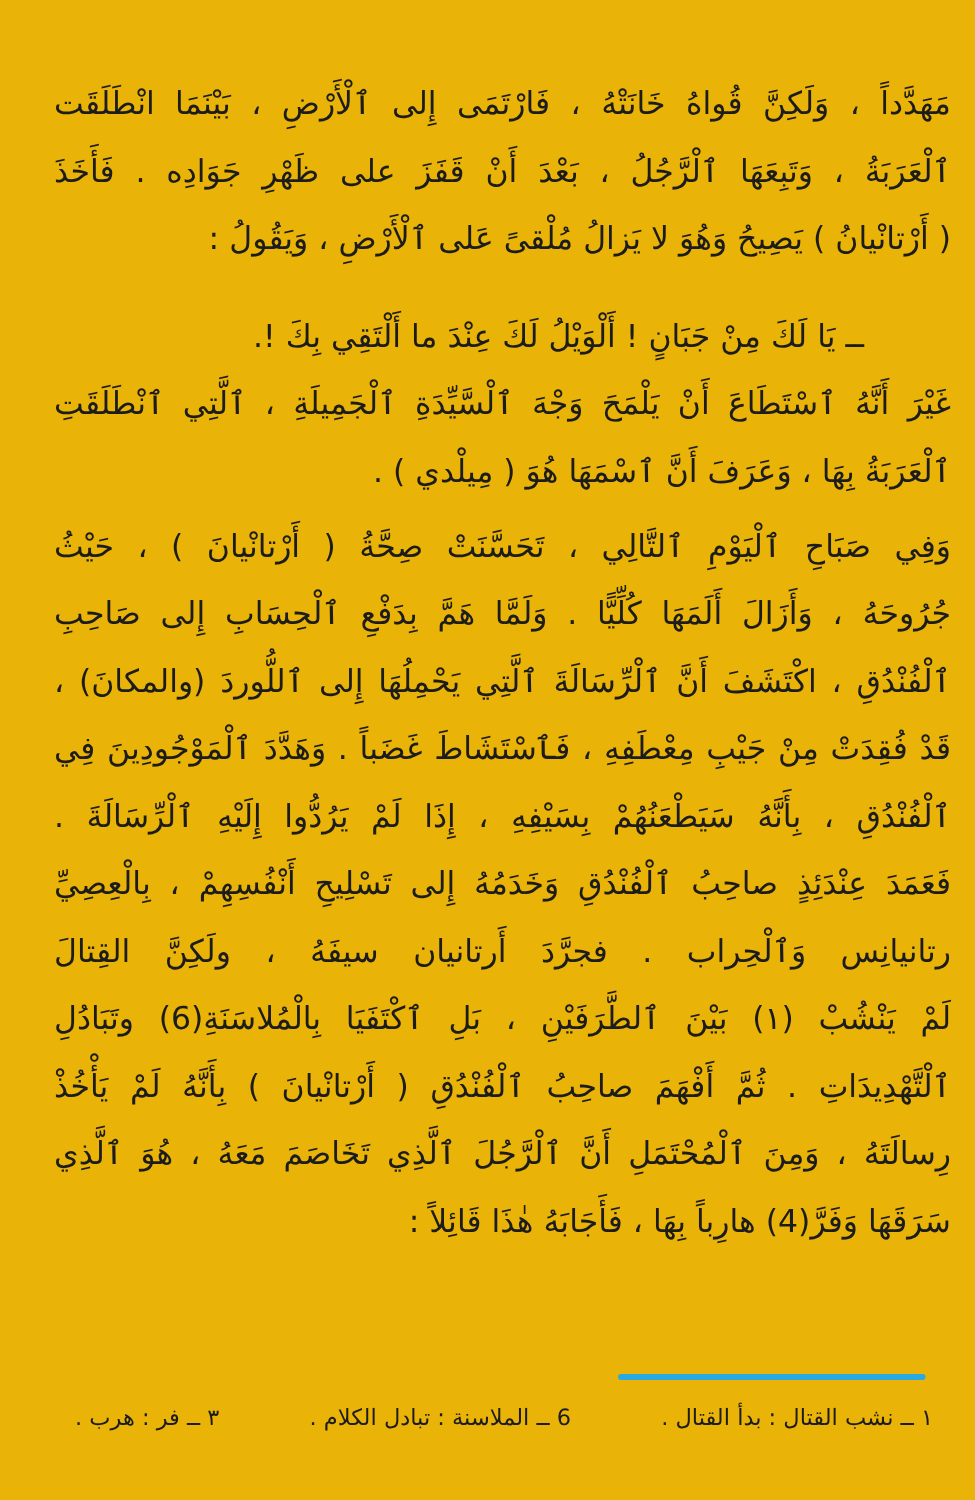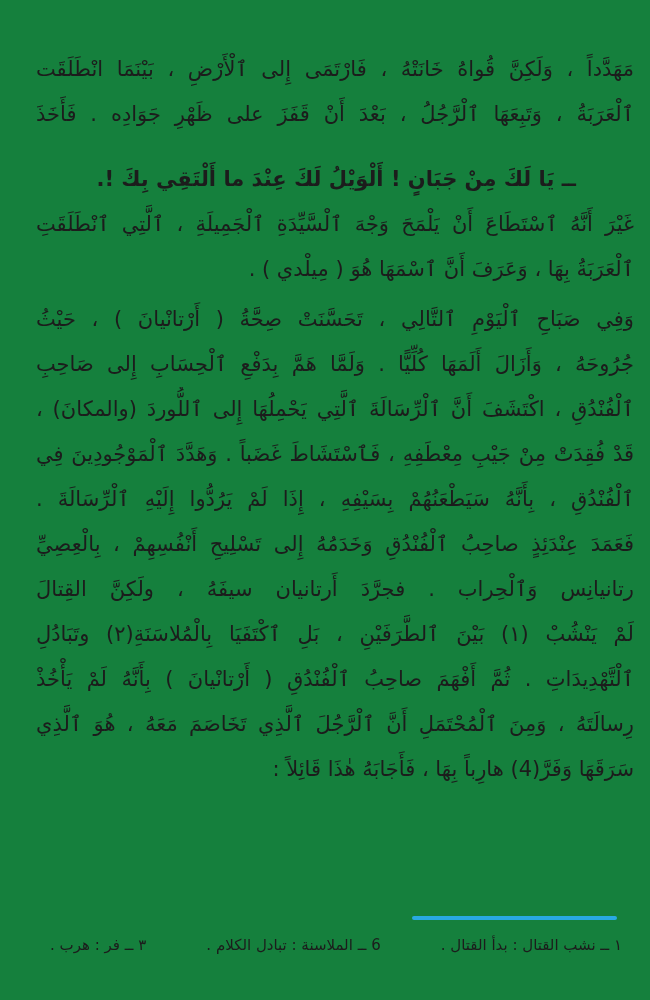--- a/index.html
+++ b/index.html
@@ -5,21 +5,21 @@
   html, body { margin: 0; padding: 0; }
   body {
     width: 650px; height: 1000px;
     background: #ffffff;
     font-family: "DejaVu Sans", sans-serif;
     overflow: hidden;
     position: relative;
   }
   .page {
     position: absolute; inset: 0;
-    background: #15803d;
+    background: #eab308;
   }
   .textblock {
     position: absolute;
     top: 47px; right: 16px; left: 36px;
     direction: rtl;
     color: #1c1c1c;
     font-size: 21px;
   }
   .line {
     height: 45px;
@@ -32,21 +32,21 @@
     text-align: right;
     text-align-last: right;
     white-space: nowrap;
   }
   .line.dialogue {
     text-align: right;
     text-align-last: right;
     white-space: nowrap;
     padding-right: 58px;
   }
-  .gap-dialogue { margin-top: 20px; font-weight: bold; }
+  .gap-dialogue { margin-top: 20px; }
   .gap-para { margin-top: 5px; }
   .fn-divider {
     position: absolute;
     top: 916px; left: 412px;
     width: 205px; height: 4px;
     background: #29a9e2;
     border-radius: 2px;
   }
   .footnotes {
     position: absolute;
@@ -62,31 +62,32 @@
   }
 </style>
 </head>
 <body style="background: rgb(255, 255, 255);">
 
 <div class="page">
 
   <div class="textblock" style="color: rgb(28, 28, 28);">
     <div class="line">مَهَدَّداً ، وَلَكِنَّ قُواهُ خَانَتْهُ ، فَارْتَمَى إِلى ٱلْأَرْضِ ، بَيْنَمَا انْطَلَقَت</div>
     <div class="line">ٱلْعَرَبَةُ ، وَتَبِعَهَا ٱلْرَّجُلُ ، بَعْدَ أَنْ قَفَزَ على ظَهْرِ جَوَادِه . فَأَخَذَ</div>
+    <div class="line short">( أَرْتانْيانُ ) يَصِيحُ وَهُوَ لا يَزالُ مُلْقىً عَلى ٱلْأَرْضِ ، وَيَقُولُ :</div>
     <div class="line dialogue gap-dialogue">ــ يَا لَكَ مِنْ جَبَانٍ ! أَلْوَيْلُ لَكَ عِنْدَ ما أَلْتَقِي بِكَ !.</div>
     <div class="line">غَيْرَ أَنَّهُ ٱسْتَطَاعَ أَنْ يَلْمَحَ وَجْهَ ٱلْسَّيِّدَةِ ٱلْجَمِيلَةِ ، ٱلَّتِي ٱنْطَلَقَتِ</div>
     <div class="line short">ٱلْعَرَبَةُ بِهَا ، وَعَرَفَ أَنَّ ٱسْمَهَا هُوَ ( مِيلْدي ) .</div>
     <div class="line gap-para">وَفِي صَبَاحِ ٱلْيَوْمِ ٱلتَّالِي ، تَحَسَّنَتْ صِحَّةُ ( أَرْتانْيانَ ) ، حَيْثُ</div>
     <div class="line">جُرُوحَهُ ، وَأَزَالَ أَلَمَهَا كُلِّيًّا . وَلَمَّا هَمَّ بِدَفْعِ ٱلْحِسَابِ إِلى صَاحِبِ</div>
     <div class="line">ٱلْفُنْدُقِ ، اكْتَشَفَ أَنَّ ٱلْرِّسَالَةَ ٱلَّتِي يَحْمِلُهَا إِلى ٱللُّوردَ (والمكانَ) ،</div>
     <div class="line">قَدْ فُقِدَتْ مِنْ جَيْبِ مِعْطَفِهِ ، فَٱسْتَشَاطَ غَضَباً . وَهَدَّدَ ٱلْمَوْجُودِينَ فِي</div>
     <div class="line">ٱلْفُنْدُقِ ، بِأَنَّهُ سَيَطْعَنُهُمْ بِسَيْفِهِ ، إِذَا لَمْ يَرُدُّوا إِلَيْهِ ٱلْرِّسَالَةَ .</div>
     <div class="line">فَعَمَدَ عِنْدَئِذٍ صاحِبُ ٱلْفُنْدُقِ وَخَدَمُهُ إِلى تَسْلِيحِ أَنْفُسِهِمْ ، بِالْعِصِيِّ</div>
     <div class="line">رتانيانِس وَٱلْحِراب . فجرَّدَ أَرتانيان سيفَهُ ، ولَكِنَّ القِتالَ</div>
-    <div class="line">لَمْ يَنْشُبْ (١) بَيْنَ ٱلطَّرَفَيْنِ ، بَلِ ٱكْتَفَيَا بِالْمُلاسَنَةِ(٢) وتَبَادُلِ</div>
+    <div class="line">لَمْ يَنْشُبْ (١) بَيْنَ ٱلطَّرَفَيْنِ ، بَلِ ٱكْتَفَيَا بِالْمُلاسَنَةِ(6) وتَبَادُلِ</div>
     <div class="line">ٱلْتَّهْدِيدَاتِ . ثُمَّ أَفْهَمَ صاحِبُ ٱلْفُنْدُقِ ( أَرْتانْيانَ ) بِأَنَّهُ لَمْ يَأْخُذْ</div>
     <div class="line">رِسالَتَهُ ، وَمِنَ ٱلْمُحْتَمَلِ أَنَّ ٱلْرَّجُلَ ٱلَّذِي تَخَاصَمَ مَعَهُ ، هُوَ ٱلَّذِي</div>
     <div class="line short">سَرَقَهَا وَفَرَّ(4) هارِباً بِهَا ، فَأَجَابَهُ هٰذَا قَائِلاً :</div>
   </div>
 
   <div class="fn-divider" style="background: rgb(41, 169, 226);"></div>
 
   <div class="footnotes" style="color: rgb(28, 28, 28);">
     <span>١ ــ نشب القتال : بدأ القتال .</span>
     <span>6 ــ الملاسنة : تبادل الكلام .</span>

